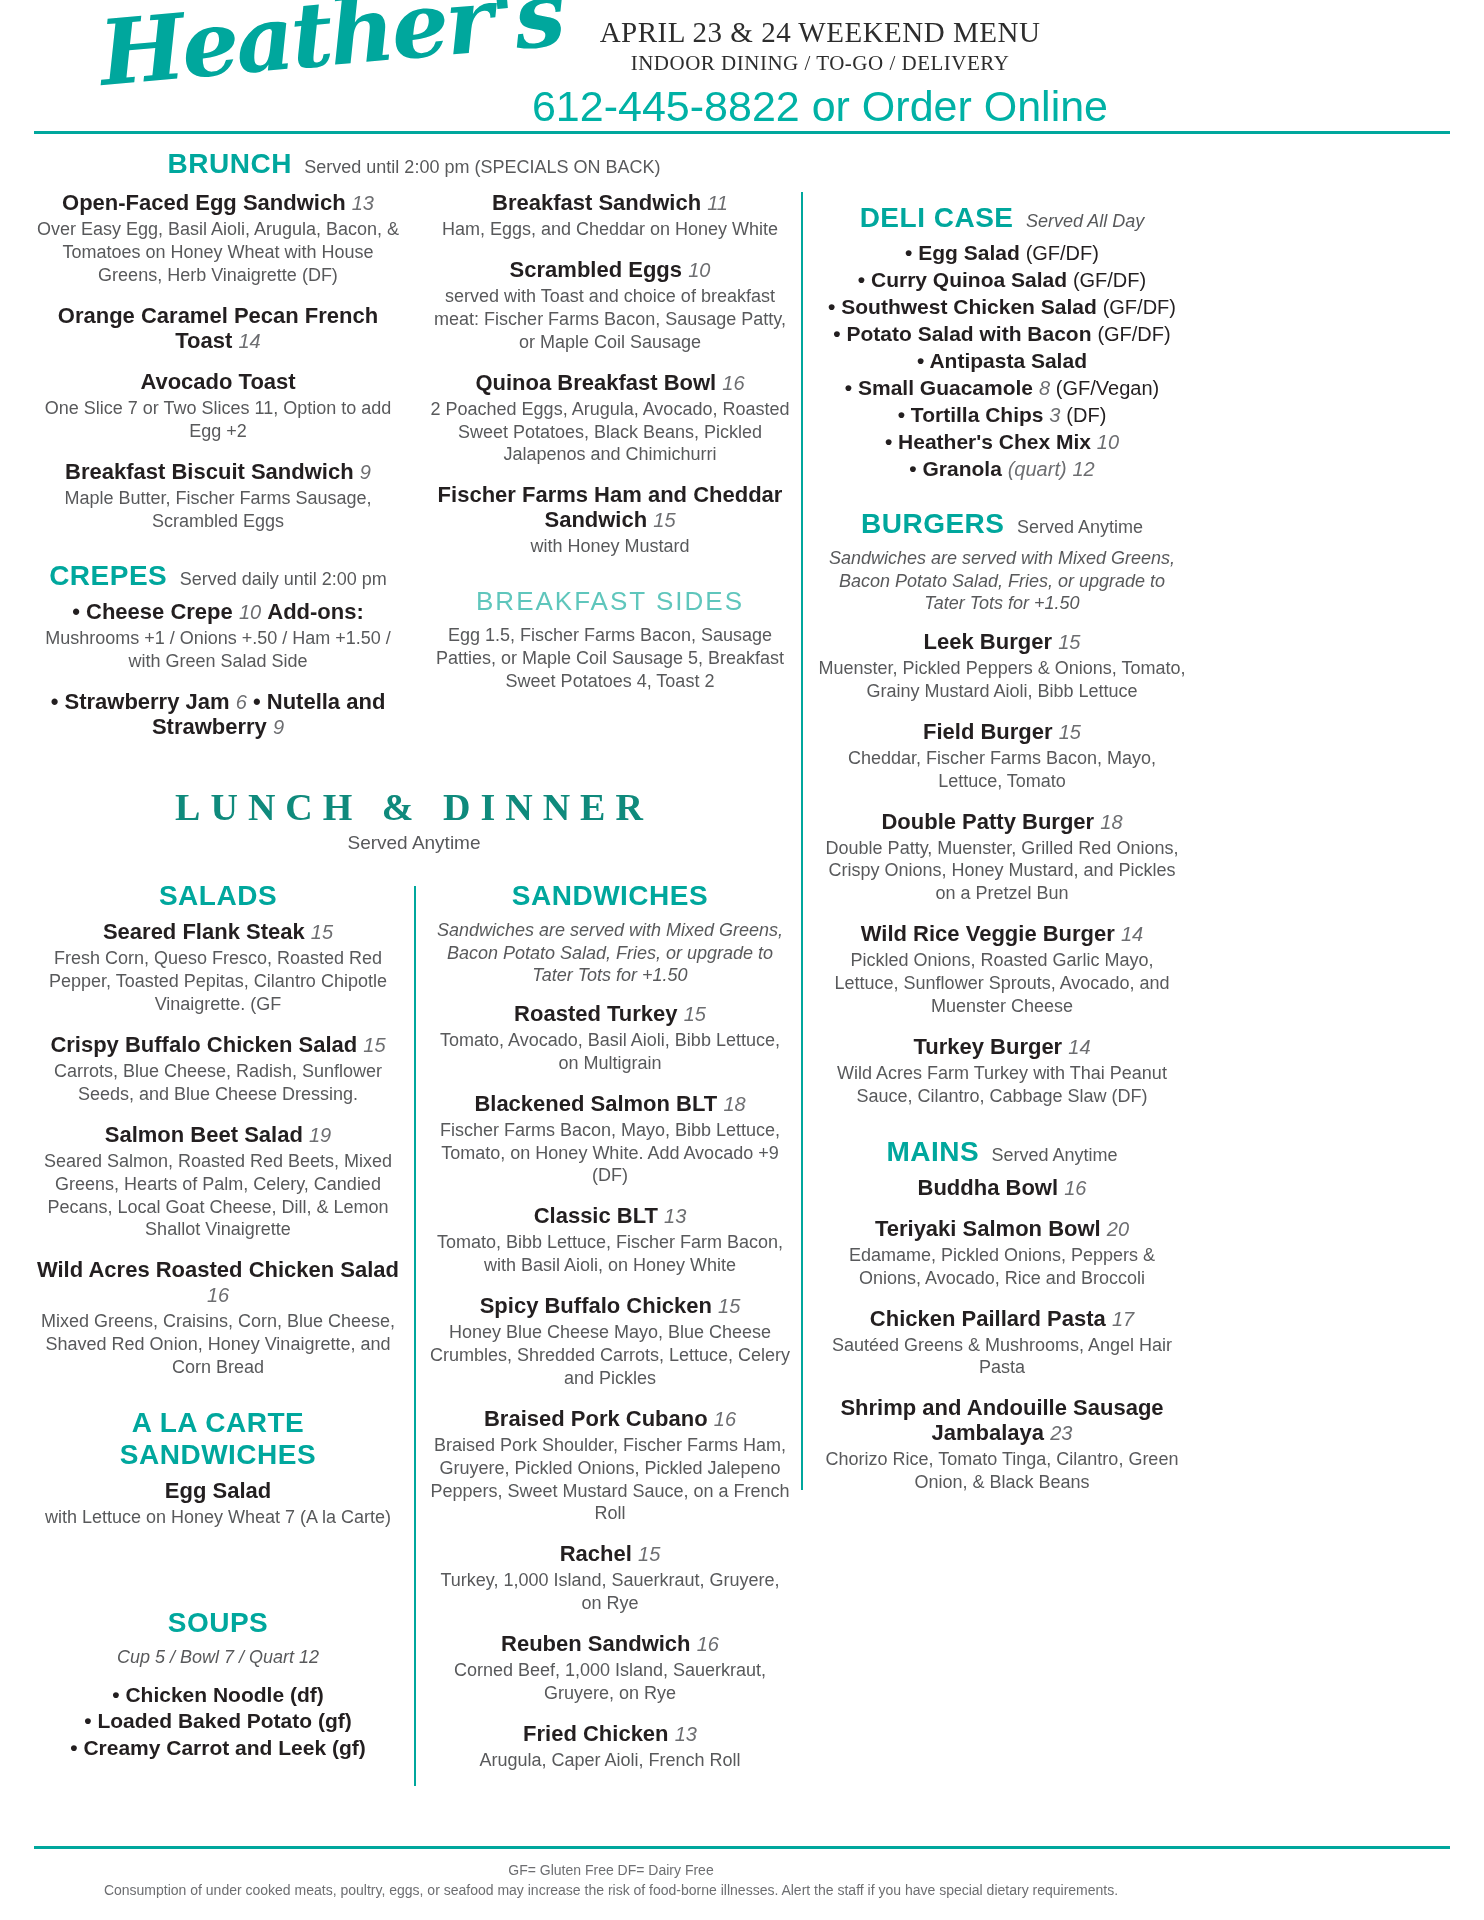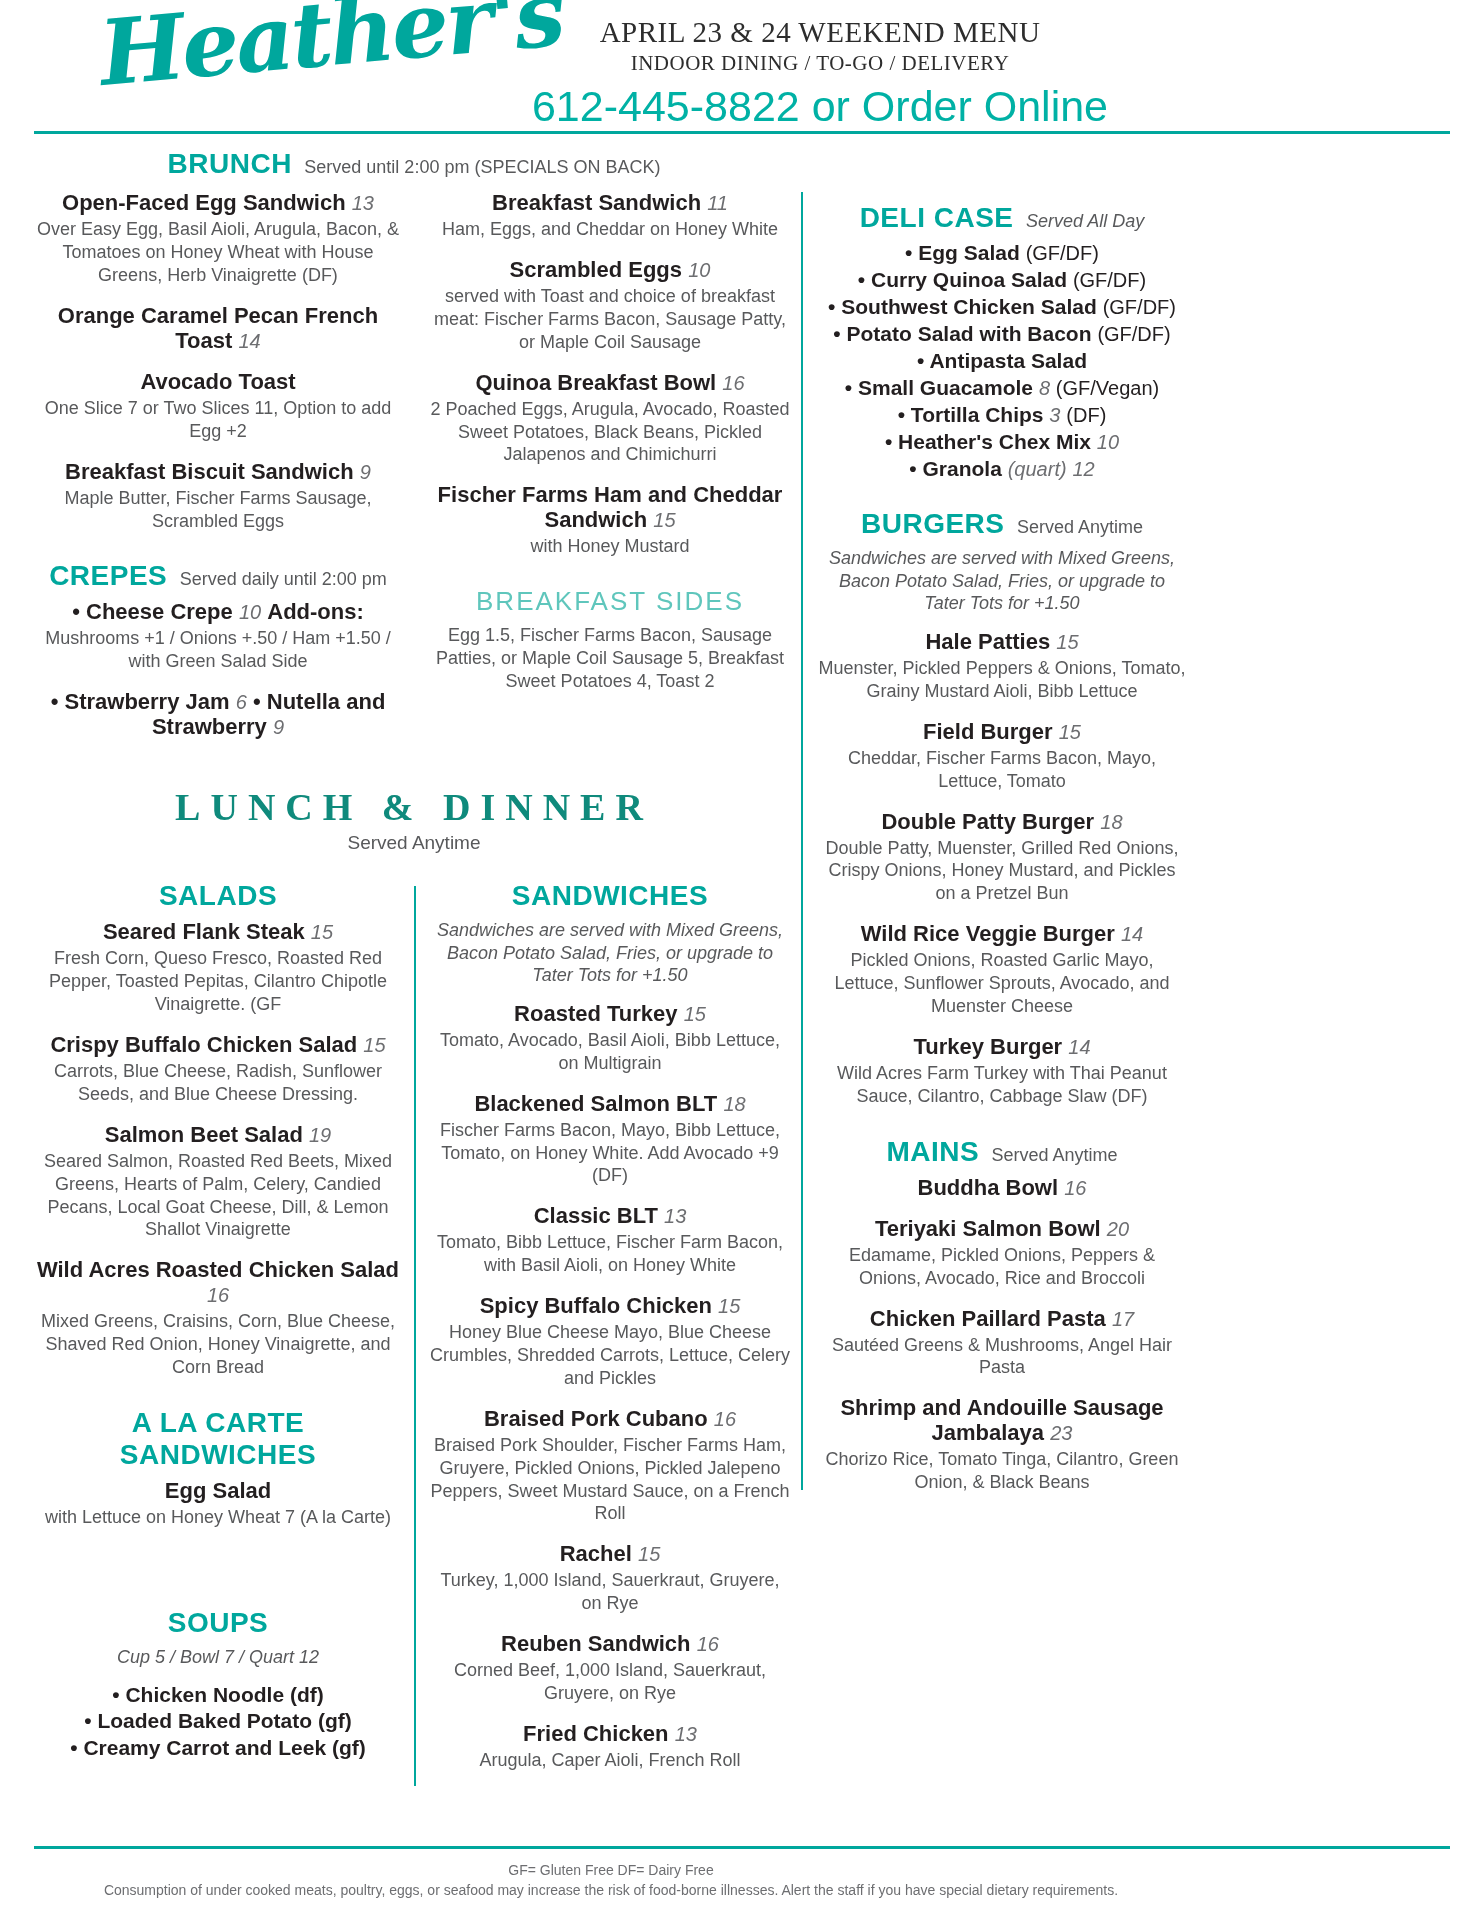--- a/index.html
+++ b/index.html
@@ -321,21 +321,21 @@
           <div class="item-line"><span class="seg-bold">• Heather's Chex Mix</span> <span class="seg-price">10</span> </div>
         </div>
         <div class="menu-item">
           <div class="item-line"><span class="seg-bold">• Granola</span> <span class="seg-price">(quart)</span> <span class="seg-price">12</span> </div>
         </div>
       </div>
     <div class="section">
         <div class="sec-heading"><span class="heading-text">BURGERS</span> <span class="heading-note">Served Anytime</span></div>
         <div class="sec-intro">Sandwiches are served with Mixed Greens, Bacon Potato Salad, Fries, or upgrade to Tater Tots for +1.50</div>
         <div class="menu-item">
-          <div class="item-line"><span class="seg-bold">Hale Patties</span> <span class="seg-price">15</span> </div>
+          <div class="item-line"><span class="seg-bold">Leek Burger</span> <span class="seg-price">15</span> </div>
           <div class="item-desc">Muenster, Pickled Peppers &amp; Onions, Tomato, Grainy Mustard Aioli, Bibb Lettuce</div>
         </div>
         <div class="menu-item">
           <div class="item-line"><span class="seg-bold">Field Burger</span> <span class="seg-price">15</span> </div>
           <div class="item-desc">Cheddar, Fischer Farms Bacon, Mayo, Lettuce, Tomato</div>
         </div>
         <div class="menu-item">
           <div class="item-line"><span class="seg-bold">Double Patty Burger</span> <span class="seg-price">18</span> </div>
           <div class="item-desc">Double Patty, Muenster, Grilled Red Onions, Crispy Onions, Honey Mustard, and Pickles on a Pretzel Bun</div>
         </div>

